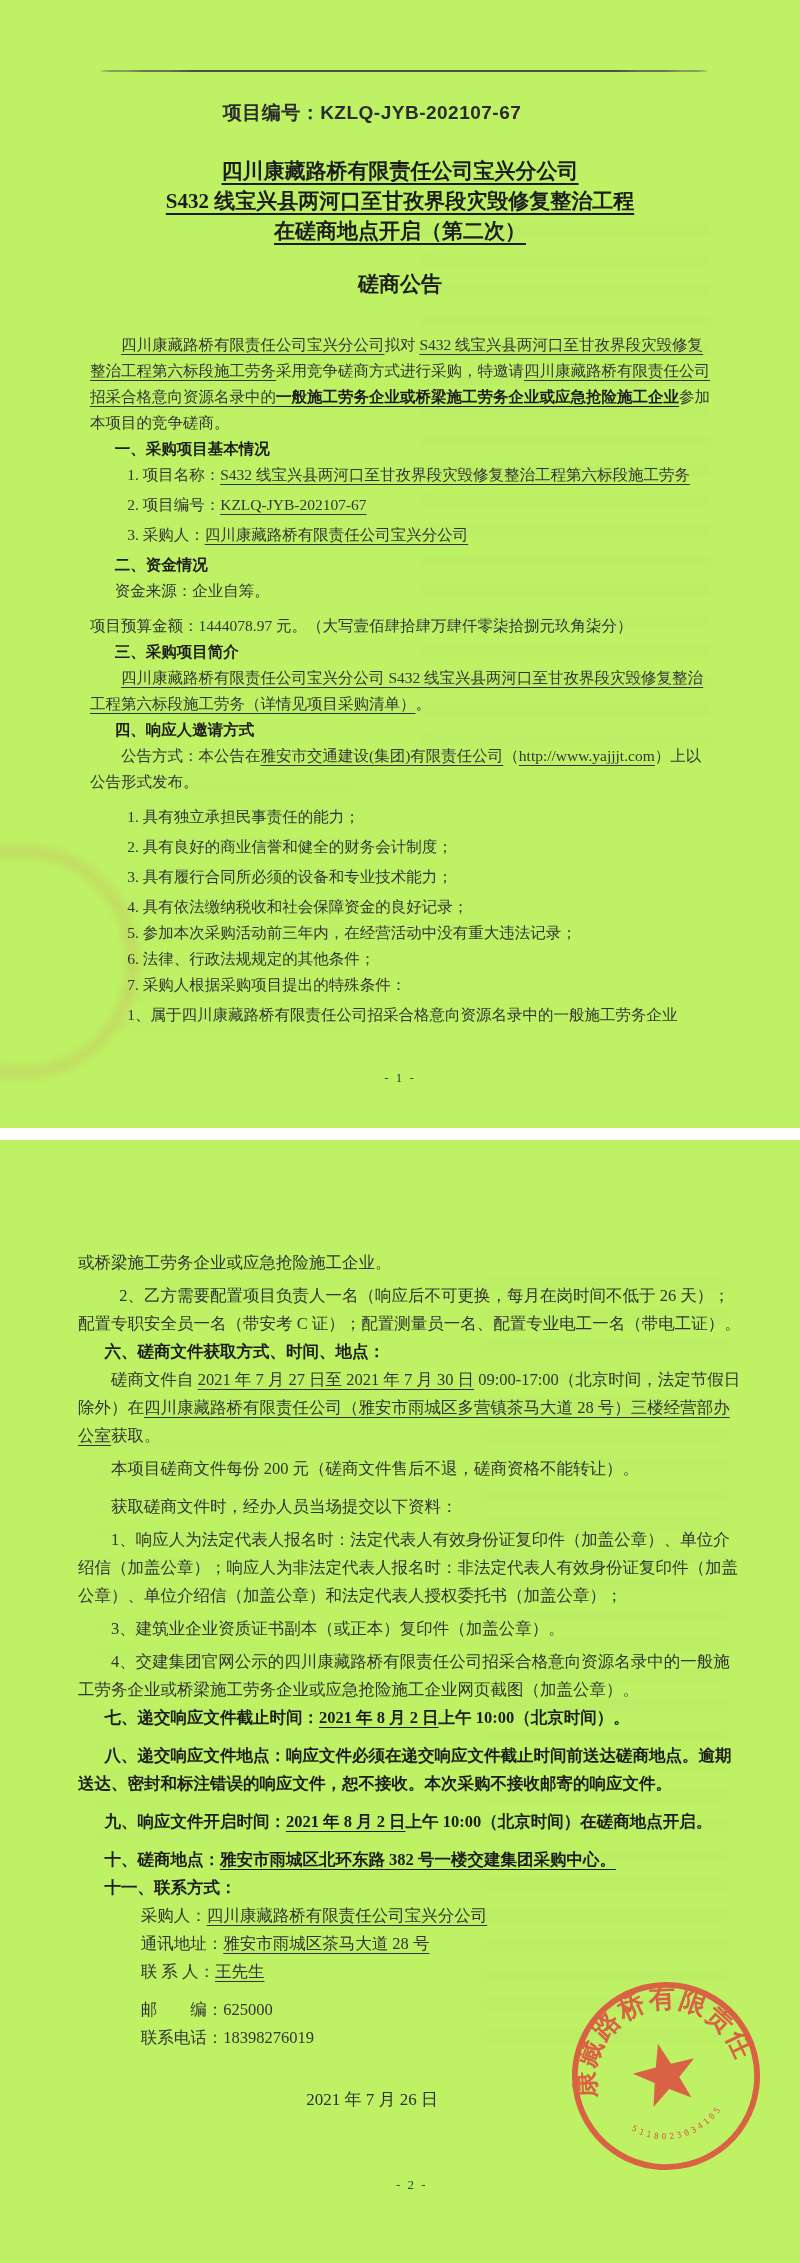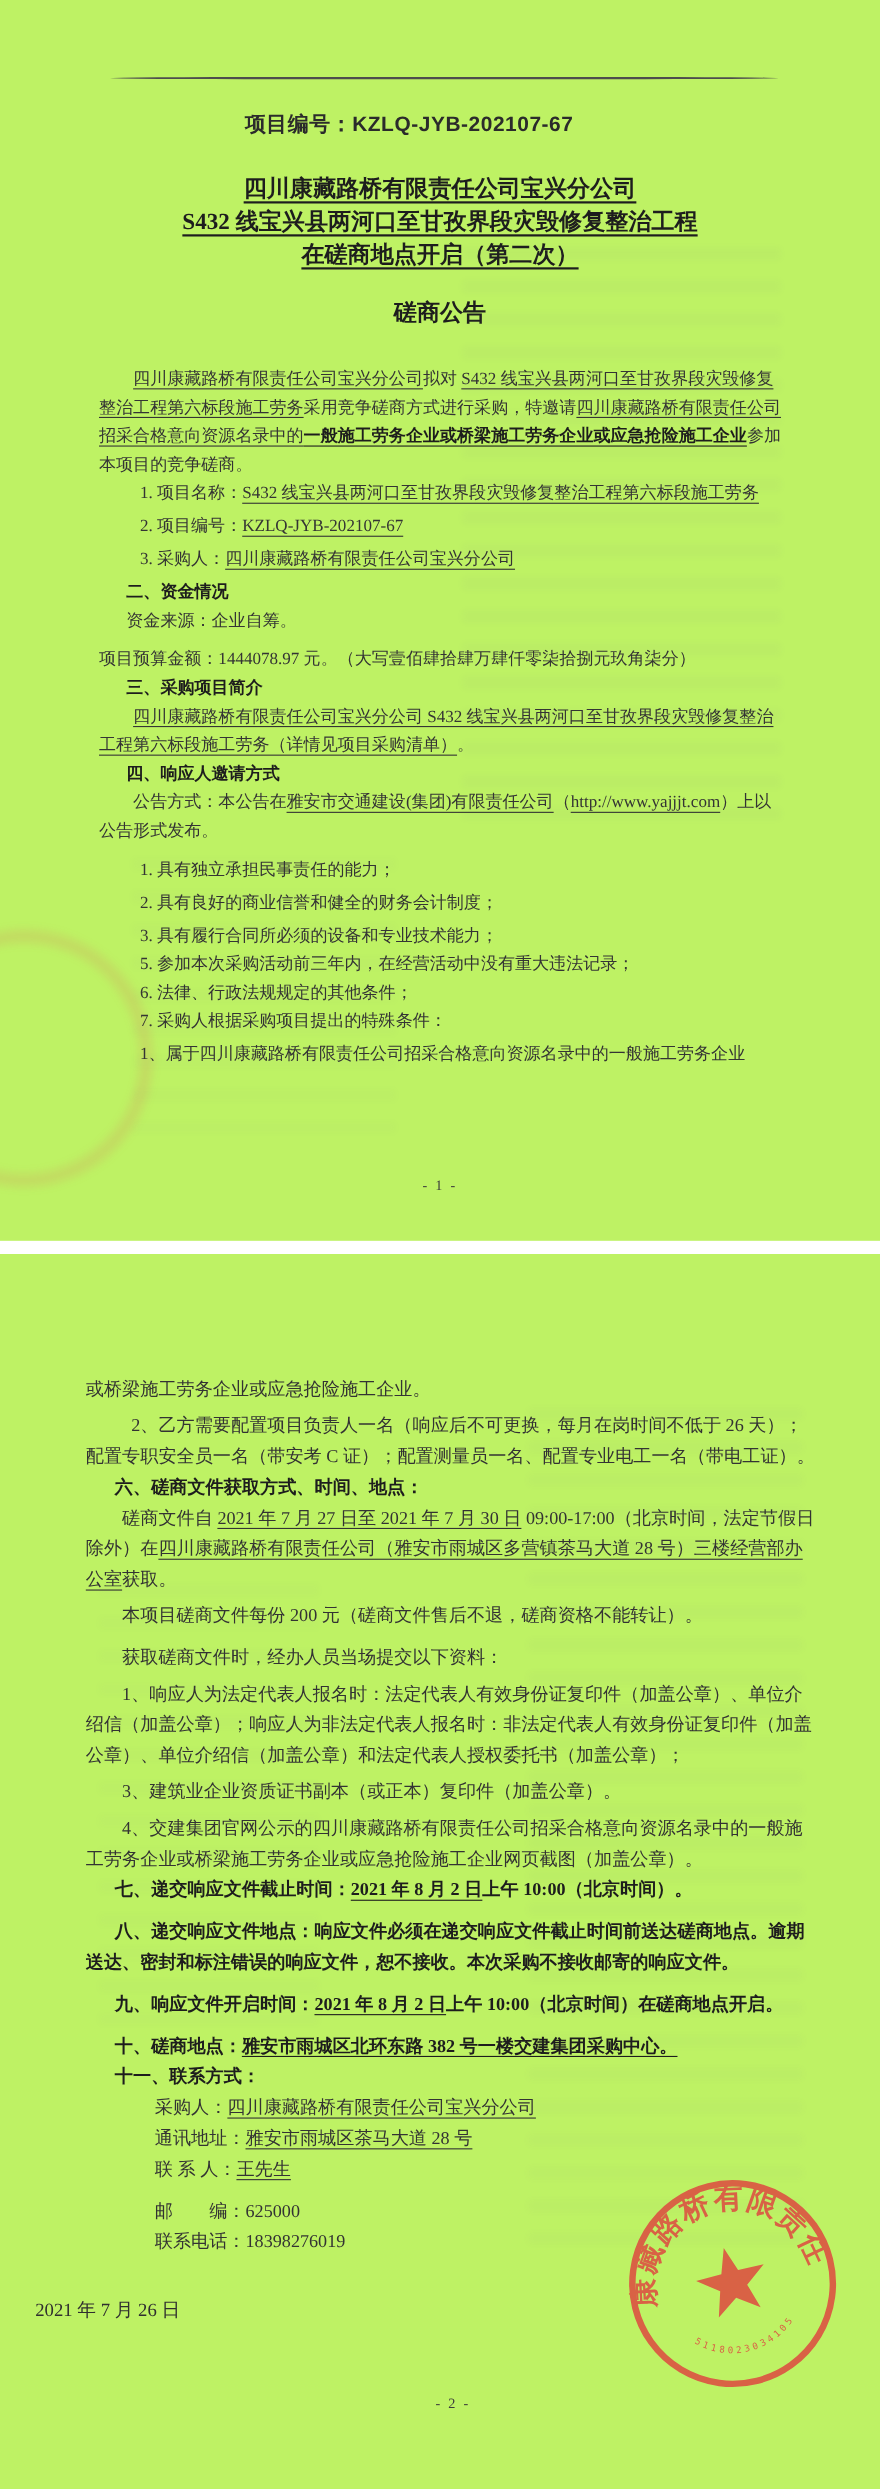--- a/index.html
+++ b/index.html
@@ -38,21 +38,21 @@
   .c1 p.mt2{margin-top:9px;}
   .c1 p.mt3{margin-top:13px;}
   span.b{font-weight:bold;color:#1d1d1d;}
   span.u{text-decoration:underline;text-underline-offset:4px;text-decoration-thickness:1px;}
 
   .page-footer{position:absolute;left:0;width:100%;text-align:center;font-size:13px;color:#3c3c3c;letter-spacing:2px;}
   #page1 .page-footer{bottom:42px;}
   #page2 .page-footer{bottom:70px;text-align:left;padding-left:396px;box-sizing:border-box;}
 
   
-  .sign-date{position:absolute;top:948px;left:0;width:100%;text-align:left;padding-right:88px;
+  .sign-date{position:absolute;top:948px;left:0;width:100%;text-align:center;padding-right:88px;
         box-sizing:border-box;font-size:17px;color:#2f2f2f;padding-left:32px;}
   .seal{position:absolute;left:568px;top:838px;width:196px;height:196px;color:#de4a40;
         opacity:.85;transform:rotate(-14deg);pointer-events:none;}
   .seal text{fill:#de4a40;}
   .seal .sealtext{font-size:27px;font-weight:bold;letter-spacing:2px;font-family:"Liberation Serif",serif;}
   .seal .sealcode{font-size:8.5px;letter-spacing:3px;font-family:"DejaVu Sans Mono",monospace;}
 
   
   .ghost{position:absolute;filter:blur(3px);opacity:.45;pointer-events:none;
         background:repeating-linear-gradient(180deg, rgba(115,115,145,.09) 0 11px, transparent 11px 30px);}
@@ -79,33 +79,35 @@
     <div class="titles">
       <div class="title-line">四川康藏路桥有限责任公司宝兴分公司</div>
       <div class="title-line">S432 线宝兴县两河口至甘孜界段灾毁修复整治工程</div>
       <div class="title-line">在磋商地点开启（第二次）</div>
     </div>
 
     <div class="notice">磋商公告</div>
 
     <div class="content c1" id="p1content">
         <p class="indent"><span class="u">四川康藏路桥有限责任公司宝兴分公司</span><span>拟对 </span><span class="u">S432 线宝兴县两河口至甘孜界段灾毁修复整治工程第六标段施工劳务</span><span>采用竞争磋商方式进行采购，特邀请</span><span class="u">四川康藏路桥有限责任公司招采合格意向资源名录中的</span><span class="b u">一般施工劳务企业或桥梁施工劳务企业或应急抢险施工企业</span><span>参加本项目的竞争磋商。</span></p>
+        <p class="heading"><span class="b">一、采购项目基本情况</span></p>
         <p class="item"><span>1. 项目名称：</span><span class="u">S432 线宝兴县两河口至甘孜界段灾毁修复整治工程第六标段施工劳务</span></p>
         <p class="item mt"><span>2. 项目编号：</span><span class="u">KZLQ-JYB-202107-67</span></p>
         <p class="item mt"><span>3. 采购人：</span><span class="u">四川康藏路桥有限责任公司宝兴分公司</span></p>
         <p class="heading mt"><span class="b">二、资金情况</span></p>
         <p class="sub"><span>资金来源：企业自筹。</span></p>
         <p class="flush mt2"><span>项目预算金额：1444078.97 元。（大写壹佰肆拾肆万肆仟零柒拾捌元玖角柒分）</span></p>
         <p class="heading"><span class="b">三、采购项目简介</span></p>
         <p class="indent"><span class="u">四川康藏路桥有限责任公司宝兴分公司 S432 线宝兴县两河口至甘孜界段灾毁修复整治工程第六标段施工劳务（详情见项目采购清单）</span><span>。</span></p>
         <p class="heading"><span class="b">四、响应人邀请方式</span></p>
         <p class="indent"><span>公告方式：本公告在</span><span class="u">雅安市交通建设(集团)有限责任公司</span><span>（</span><span class="u">http://www.yajjjt.com</span><span>）上以公告形式发布。</span></p>
         <p class="item mt2"><span>1. 具有独立承担民事责任的能力；</span></p>
         <p class="item mt"><span>2. 具有良好的商业信誉和健全的财务会计制度；</span></p>
         <p class="item mt"><span>3. 具有履行合同所必须的设备和专业技术能力；</span></p>
+        <p class="item mt"><span>4. 具有依法缴纳税收和社会保障资金的良好记录；</span></p>
         <p class="item"><span>5. 参加本次采购活动前三年内，在经营活动中没有重大违法记录；</span></p>
         <p class="item"><span>6. 法律、行政法规规定的其他条件；</span></p>
         <p class="item"><span>7. 采购人根据采购项目提出的特殊条件：</span></p>
         <p class="item mt"><span>1、属于四川康藏路桥有限责任公司招采合格意向资源名录中的一般施工劳务企业</span></p>
       </div>
 
     <div class="page-footer">- 1 -</div>
   </section>
 
   <div class="page-gap"></div>

